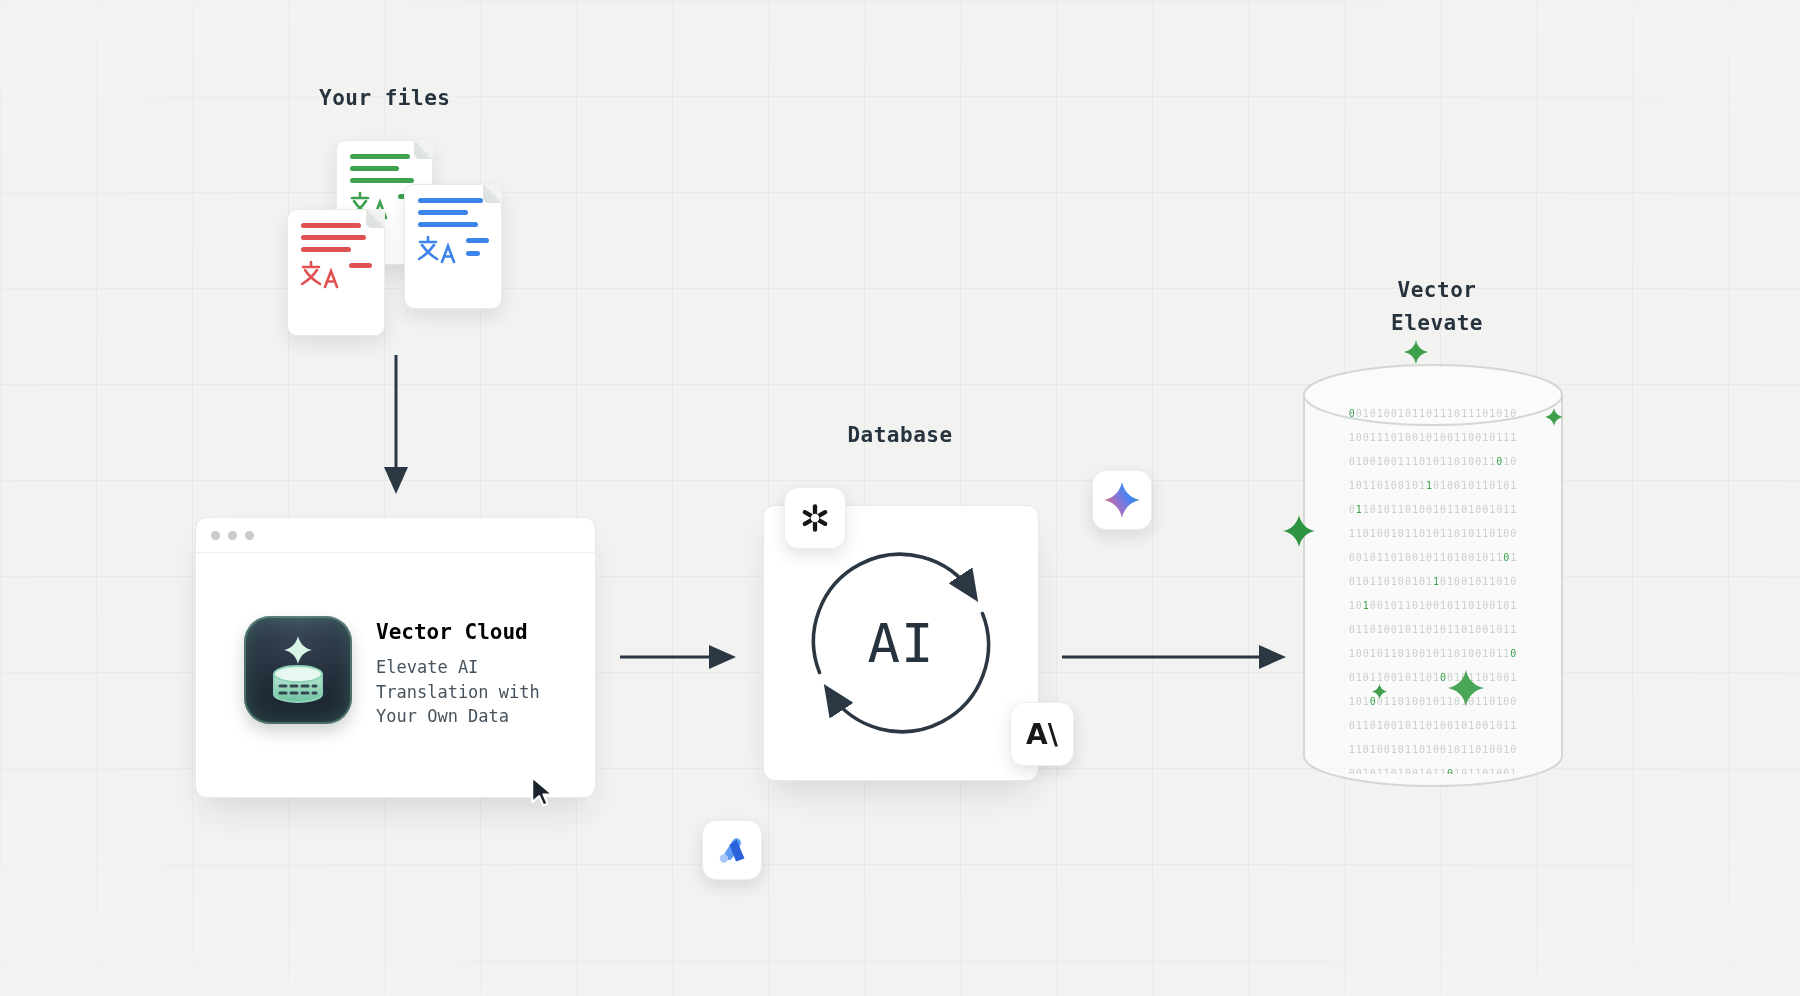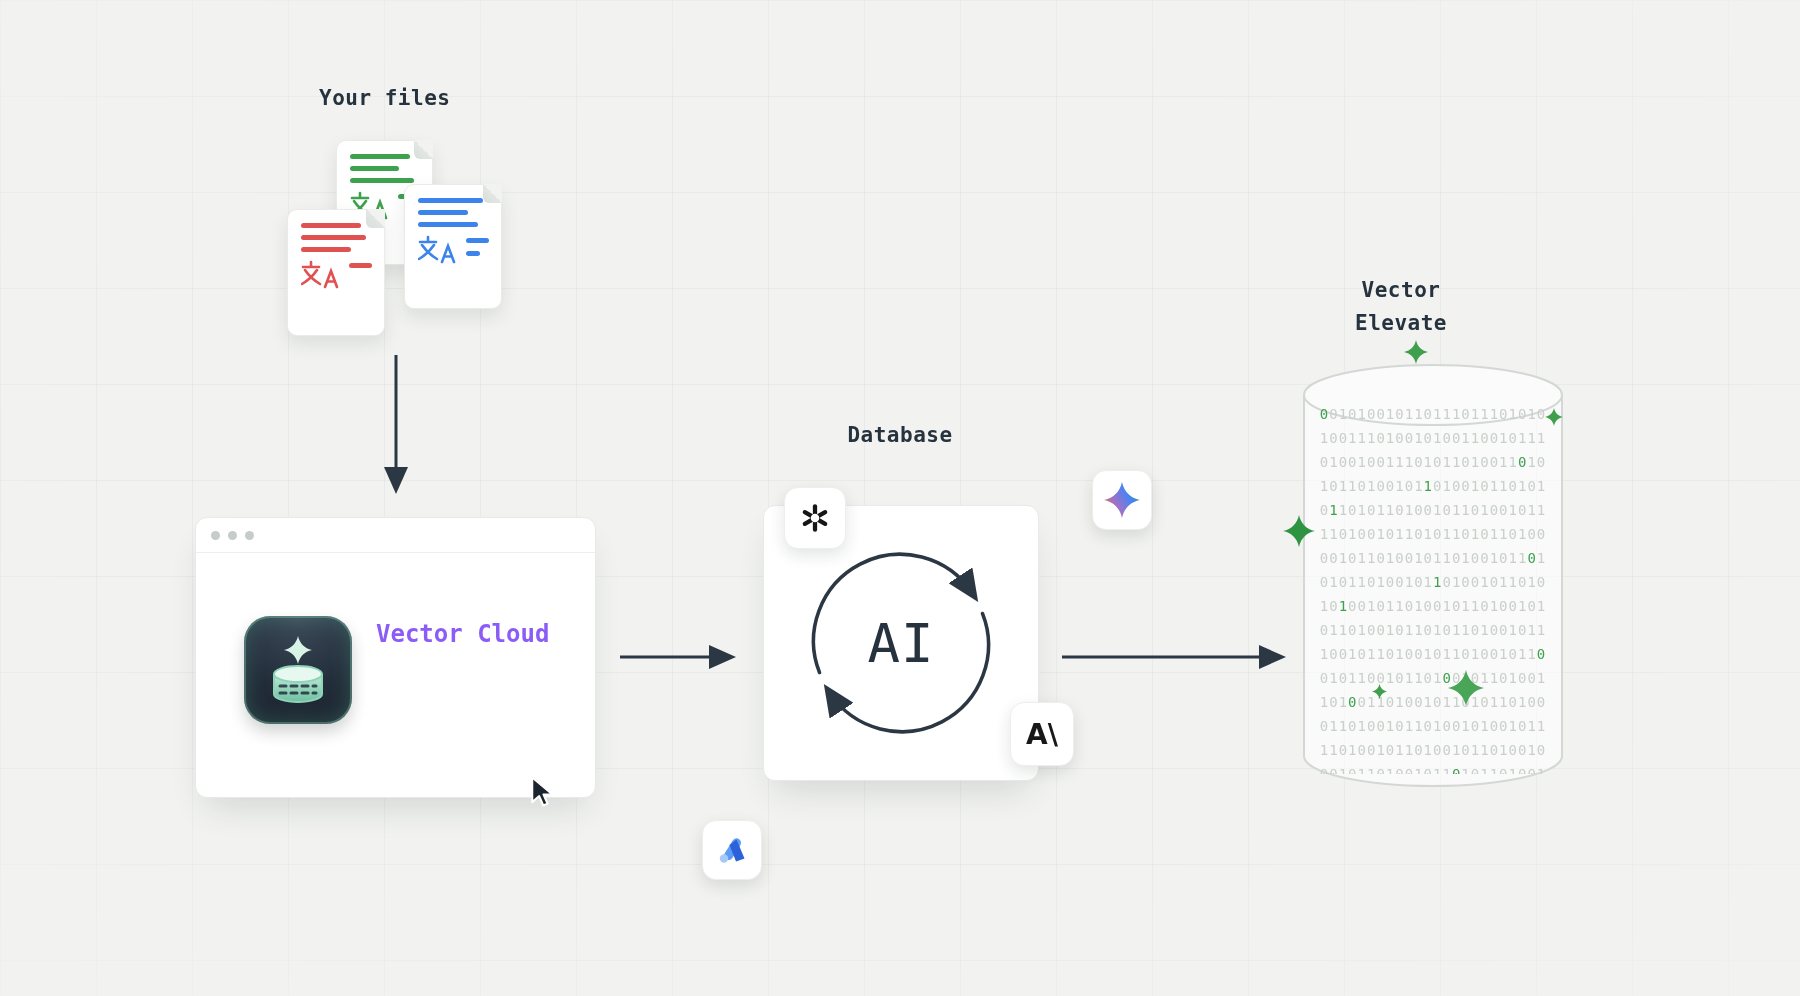--- a/index.html
+++ b/index.html
@@ -38,33 +38,33 @@
 
   
   .vc-titlebar{position:absolute;left:0;top:0;right:0;height:34px;border-bottom:1px solid #eef0ee;
     display:flex;align-items:center;gap:8px;padding:0 15px;}
   .dot{width:9px;height:9px;border-radius:50%;background:#c6ccc8;}
   .vc-icon{position:absolute;left:48px;top:98px;width:108px;height:108px;border-radius:26px;
     background:radial-gradient(130% 120% at 50% 0%,#3d4b5b 0%,#232d3a 55%,#18202a 100%);
     box-shadow:inset 0 0 0 2px rgba(160,225,195,.30),inset 0 0 22px rgba(110,215,175,.28),0 8px 16px rgba(25,35,30,.20);
     display:flex;align-items:center;justify-content:center;}
   .vc-text{position:absolute;left:180px;top:102px;width:196px;}
-  .vc-title{font-size:24px;font-weight:bold;color:#8b5cf6;margin-bottom:11px;}
+  .vc-title{font-size:21px;font-weight:bold;color:#000000;margin-bottom:11px;}
   .vc-desc{font-size:17px;line-height:1.45;color:#46525d;}
 
   
   .ai-text{position:absolute;inset:0;display:flex;align-items:center;justify-content:center;
     font-size:54px;font-weight:500;color:#26333f;letter-spacing:1px;}
   .cycle-wrap{position:absolute;inset:0;display:flex;align-items:center;justify-content:center;}
   .anthropic-glyph{font-family:"DejaVu Sans","Liberation Sans",sans-serif;font-weight:bold;font-size:28px;color:#181818;}
 
   
   .db-label{text-align:center;line-height:1.55;}
   .binary{width:236px;height:372px;overflow:hidden;text-align:center;}
-  .bin-row{font-size:14px;line-height:24px;letter-spacing:1px;color:#c9cfcb;white-space:nowrap;}
+  .bin-row{font-size:10px;line-height:24px;letter-spacing:1px;color:#c9cfcb;white-space:nowrap;}
   .bin-row .bin-green{color:#3da14e;}
 </style>
 </head>
 <body>
 
 <div class="stage">
 
   <div class="label" style="left:319px;top:86px;">Your files</div>
 
   <div class="doc doc-green" style="left:336px;top:140px;width:97px;height:125px;">
@@ -161,20 +161,21 @@
         <path d="M16 44 L16 64 A24 8 0 0 0 64 64 L64 44" fill="url(#vcg)" stroke="#8fd3b8" stroke-width="2"></path>
         <ellipse cx="40" cy="44" rx="24" ry="8" fill="#e6f8ef" stroke="#8fd3b8" stroke-width="2"></ellipse>
         <g stroke="#223040" stroke-width="3" stroke-linecap="round" stroke-dasharray="6 5" opacity="0.85">
           <path d="M22 56 H58"></path>
             <path d="M22 63 H58"></path>
         </g>
       </svg>
     </div>
     <div class="vc-text">
       <div class="vc-title">Vector Cloud</div>
+      <div class="vc-desc">Elevate AI Translation with Your Own Data</div>
     </div>
   </div>
 
   <svg style="left:530px;top:776px;z-index:4;" width="27" height="32" viewBox="0 0 24 28">
     <path d="M2 1 L2 23 L8.2 17.6 L11.8 26 L15.6 24.3 L12 16.2 L20 16.2 Z" fill="#1c242e" stroke="#ffffff" stroke-width="1.8" stroke-linejoin="round"></path>
   </svg>
 
   <svg style="left:616px;top:640px;" width="132" height="34" viewBox="0 0 132 34">
     <defs>
         <marker id="ah2" markerWidth="9" markerHeight="8" refX="7" refY="4" orient="auto">
@@ -245,21 +246,21 @@
 
   <svg style="left:1058px;top:640px;" width="240" height="34" viewBox="0 0 240 34">
     <defs>
         <marker id="ah3" markerWidth="9" markerHeight="8" refX="7" refY="4" orient="auto">
           <path d="M0 0 L9 4 L0 8 Z" fill="#2b3742"></path>
         </marker>
       </defs>
     <line x1="4" y1="17" x2="222" y2="17" stroke="#2b3742" stroke-width="3" marker-end="url(#ah3)"></line>
   </svg>
 
-  <div class="label db-label" style="left:1296px;top:274px;width:210px;">
+  <div class="label db-label" style="left:1332px;top:274px;width:210px;">
     <div>Vector</div>
     <div>Elevate</div>
   </div>
 
   <svg style="left:1302px;top:363px;" width="262" height="427" viewBox="0 0 262 427">
     <path d="M2 32 L2 393 A129 30 0 0 0 260 393 L260 32" fill="rgba(255,255,255,0.55)" stroke="#d4d8d5" stroke-width="2"></path>
     <ellipse cx="131" cy="32" rx="129" ry="30" fill="#fafbfa" stroke="#d4d8d5" stroke-width="2"></ellipse>
   </svg>
 
   <div class="binary" style="left:1315px;top:402px;">

